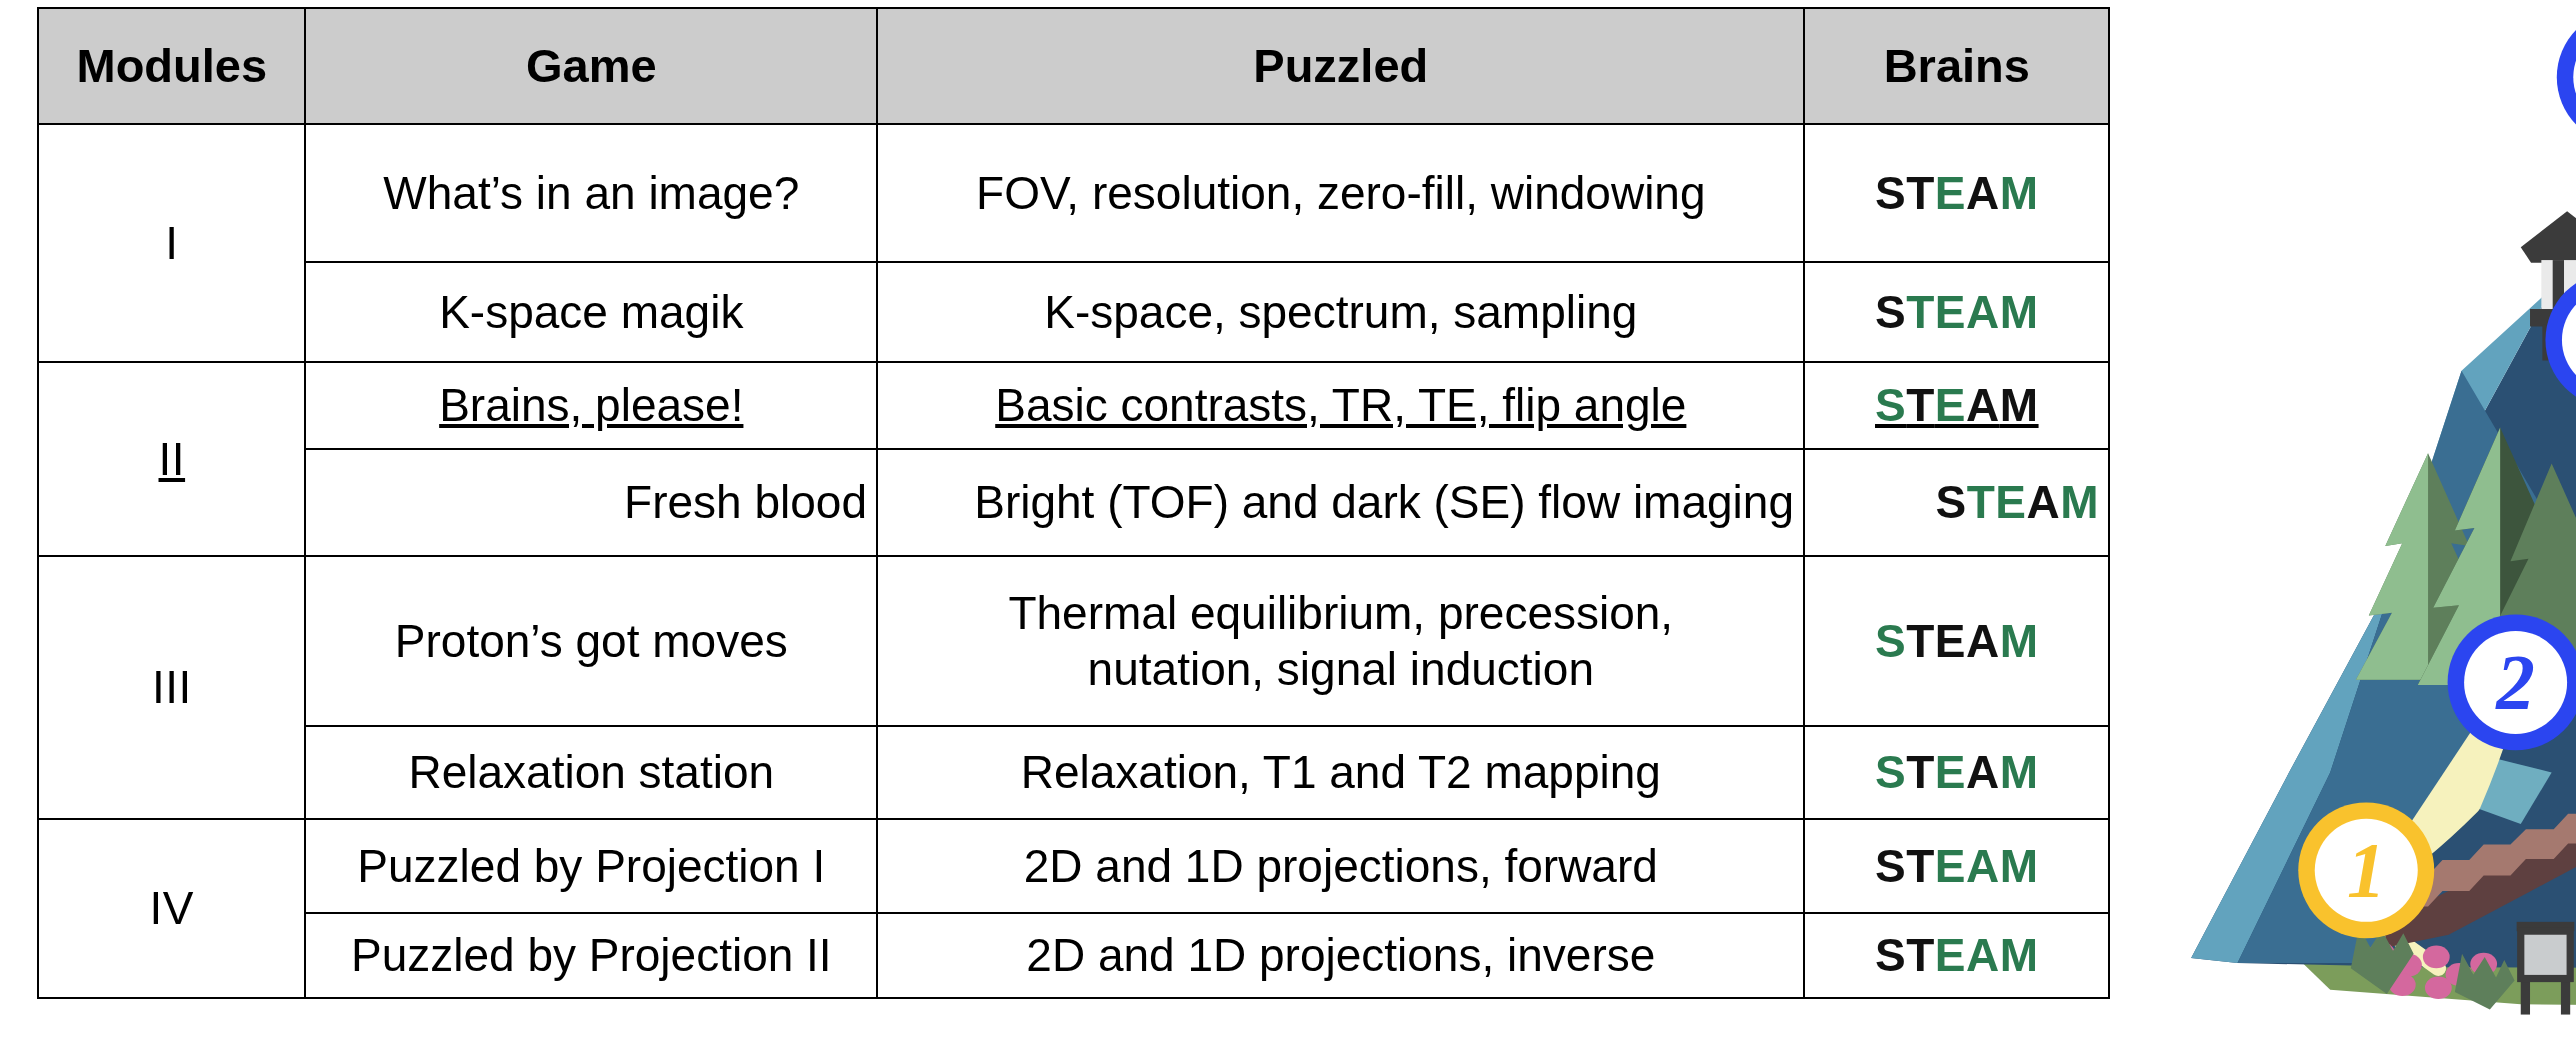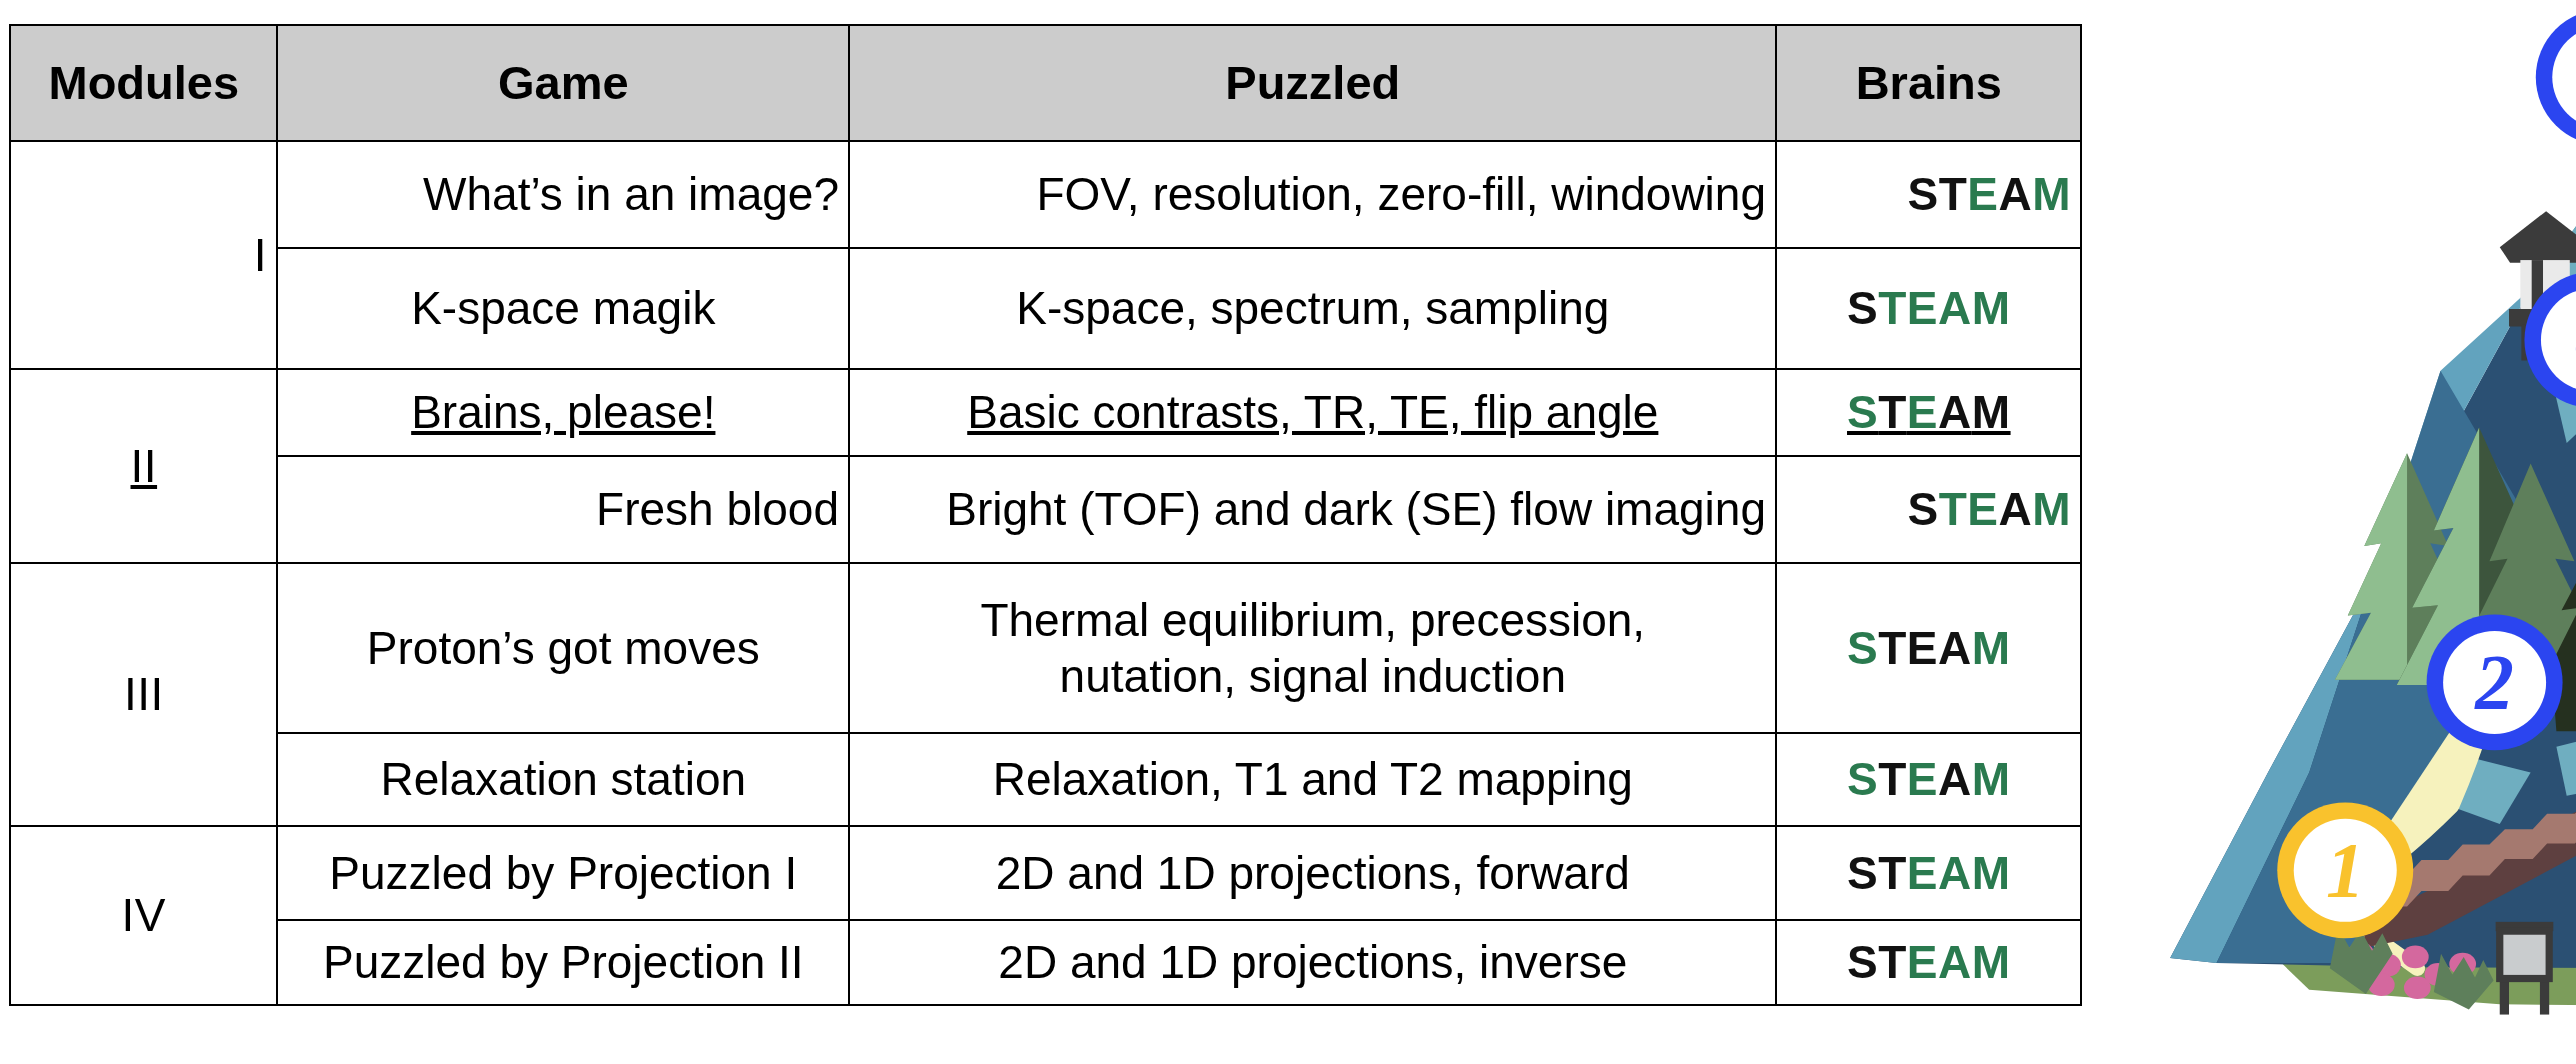--- a/index.html
+++ b/index.html
@@ -21,22 +21,23 @@
     height: 1064px;
     display: flex;
     align-items: flex-start;
     background: #ffffff;
   }
 
   
   .table-wrap {
     width: 2089px;
     padding-left: 9.3px;
-    padding-top: 24px;
+    padding-top: 7px;
     box-sizing: border-box;
+    margin-left: 28px;
   }
 
   table.modules-table {
     border-collapse: collapse;
     width: 2071px;
     table-layout: fixed;
     background: #ffffff;
   }
 
   table.modules-table col.c-mod   { width: 267px; }
@@ -76,22 +77,22 @@
 
   td.area-cell {
     font-size: 52px;
     font-weight: bold;
     letter-spacing: 0.5px;
     padding: 0 9.3px;
   }
   td.area-cell .on  { color: #2a7a4f; }
   td.area-cell .off { color: #111111; }
 
-  tr.r1 td { height: 107px; text-align: right; }
-  tr.r2 td { height: 121px; }
+  tr.r1 td { height: 138px; }
+  tr.r2 td { height: 100px; }
   tr.r3 td { height: 87px; text-decoration: underline; }
   tr.r4 td { height: 107px; text-align: right; }
   tr.r5 td { height: 170px; }
   tr.r6 td { height: 93px; }
   tr.r7 td { height: 94px; }
   tr.r8 td { height: 85px; }
 
   .conc-line { display: block; }
 
   

